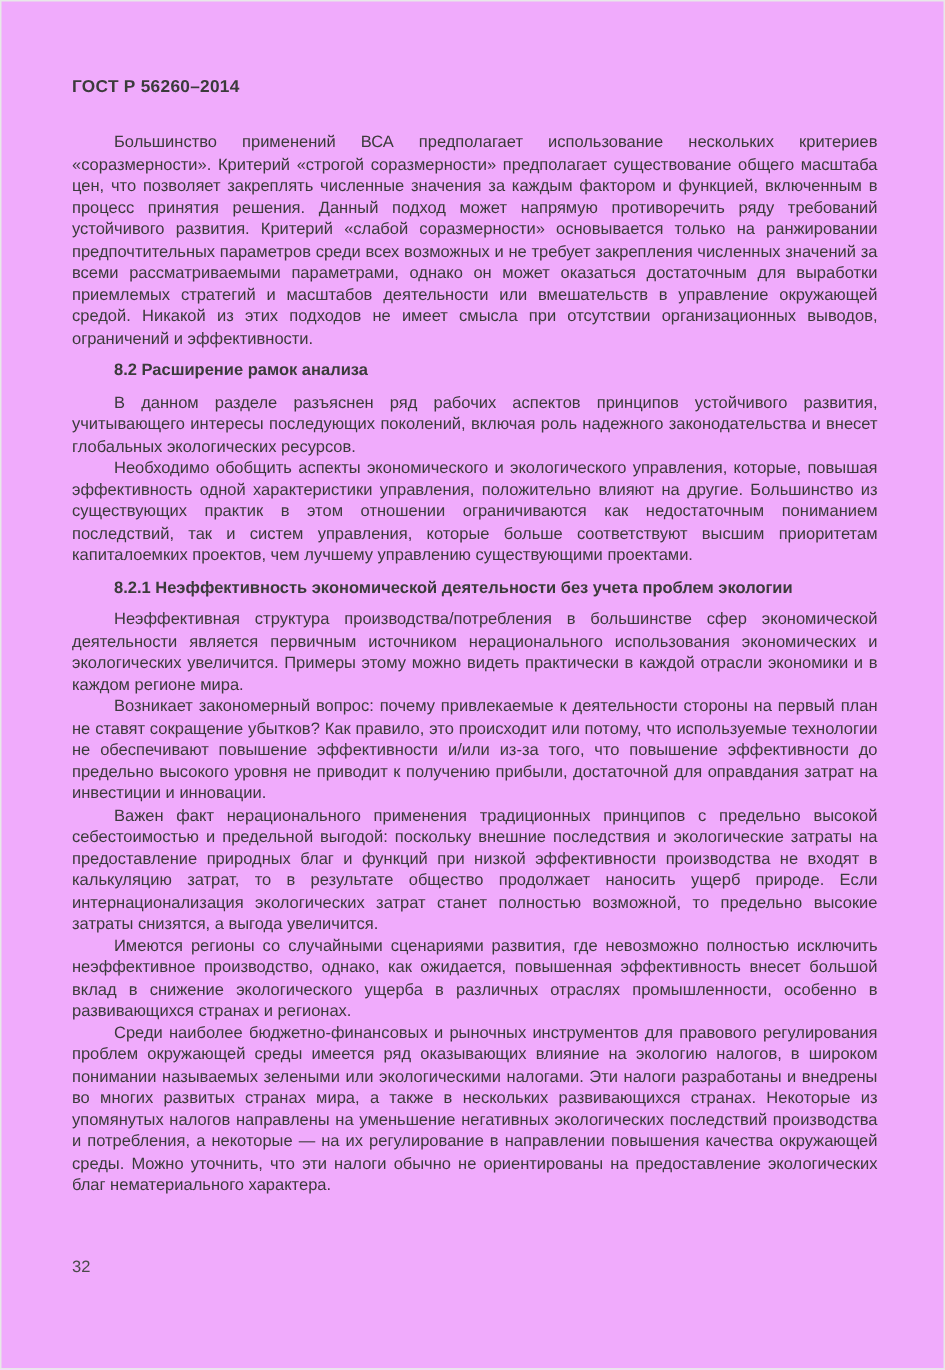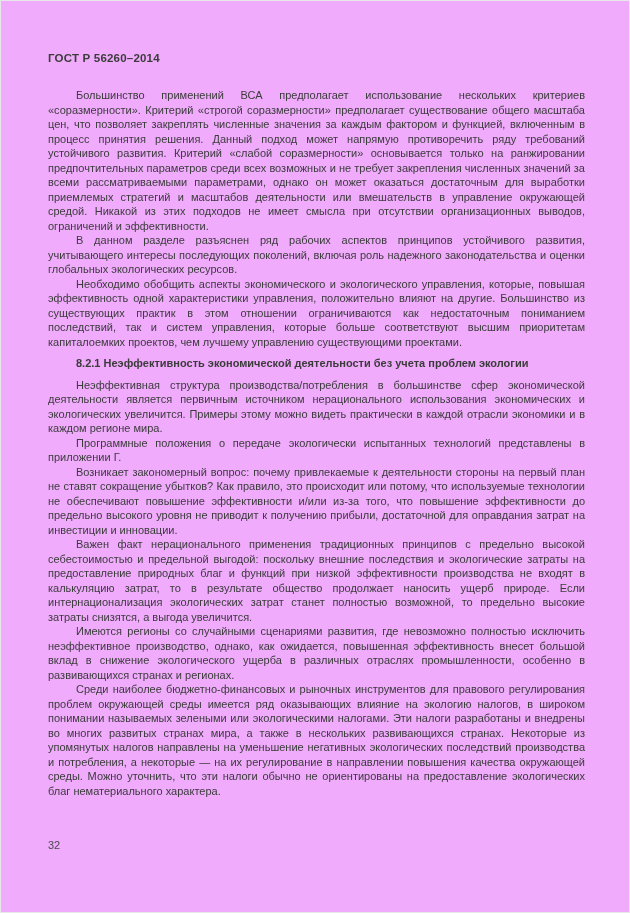--- a/index.html
+++ b/index.html
@@ -59,25 +59,25 @@
 </style>
 </head>
 <body>
 
 <div class="page">
 
   <div class="doc-header">ГОСТ Р 56260–2014</div>
 
   <div class="content">
     <p class="para">Большинство применений ВСА предполагает использование нескольких критериев «соразмерности». Критерий «строгой соразмерности» предполагает существование общего масштаба цен, что позволяет закреплять численные значения за каждым фактором и функцией, включенным в процесс принятия решения. Данный подход может напрямую противоречить ряду требований устойчивого развития. Критерий «слабой соразмерности» основывается только на ранжировании предпочтительных параметров среди всех возможных и не требует закрепления численных значений за всеми рассматриваемыми параметрами, однако он может оказаться достаточным для выработки приемлемых стратегий и масштабов деятельности или вмешательств в управление окружающей средой. Никакой из этих подходов не имеет смысла при отсутствии организационных выводов, ограничений и эффективности.</p>
-    <p class="para">В данном разделе разъяснен ряд рабочих аспектов принципов устойчивого развития, учитывающего интересы последующих поколений, включая роль надежного законодательства и оценки глобальных экологических ресурсов.</p>
+    <h2 class="heading">8.2 Расширение рамок анализа</h2>
+    <p class="para">В данном разделе разъяснен ряд рабочих аспектов принципов устойчивого развития, учитывающего интересы последующих поколений, включая роль надежного законодательства и внесет глобальных экологических ресурсов.</p>
     <p class="para">Необходимо обобщить аспекты экономического и экологического управления, которые, повышая эффективность одной характеристики управления, положительно влияют на другие. Большинство из существующих практик в этом отношении ограничиваются как недостаточным пониманием последствий, так и систем управления, которые больше соответствуют высшим приоритетам капиталоемких проектов, чем лучшему управлению существующими проектами.</p>
     <h2 class="heading">8.2.1 Неэффективность экономической деятельности без учета проблем экологии</h2>
     <p class="para">Неэффективная структура производства/потребления в большинстве сфер экономической деятельности является первичным источником нерационального использования экономических и экологических увеличится. Примеры этому можно видеть практически в каждой отрасли экономики и в каждом регионе мира.</p>
-    <p class="para">Программные положения о передаче экологически испытанных технологий представлены в приложении Г.</p>
     <p class="para">Возникает закономерный вопрос: почему привлекаемые к деятельности стороны на первый план не ставят сокращение убытков? Как правило, это происходит или потому, что используемые технологии не обеспечивают повышение эффективности и/или из-за того, что повышение эффективности до предельно высокого уровня не приводит к получению прибыли, достаточной для оправдания затрат на инвестиции и инновации.</p>
     <p class="para">Важен факт нерационального применения традиционных принципов с предельно высокой себестоимостью и предельной выгодой: поскольку внешние последствия и экологические затраты на предоставление природных благ и функций при низкой эффективности производства не входят в калькуляцию затрат, то в результате общество продолжает наносить ущерб природе. Если интернационализация экологических затрат станет полностью возможной, то предельно высокие затраты снизятся, а выгода увеличится.</p>
     <p class="para">Имеются регионы со случайными сценариями развития, где невозможно полностью исключить неэффективное производство, однако, как ожидается, повышенная эффективность внесет большой вклад в снижение экологического ущерба в различных отраслях промышленности, особенно в развивающихся странах и регионах.</p>
     <p class="para">Среди наиболее бюджетно-финансовых и рыночных инструментов для правового регулирования проблем окружающей среды имеется ряд оказывающих влияние на экологию налогов, в широком понимании называемых зелеными или экологическими налогами. Эти налоги разработаны и внедрены во многих развитых странах мира, а также в нескольких развивающихся странах. Некоторые из упомянутых налогов направлены на уменьшение негативных экологических последствий производства и потребления, а некоторые — на их регулирование в направлении повышения качества окружающей среды. Можно уточнить, что эти налоги обычно не ориентированы на предоставление экологических благ нематериального характера.</p>
   </div>
 
   <div class="page-number">32</div>
 
 </div>
 

